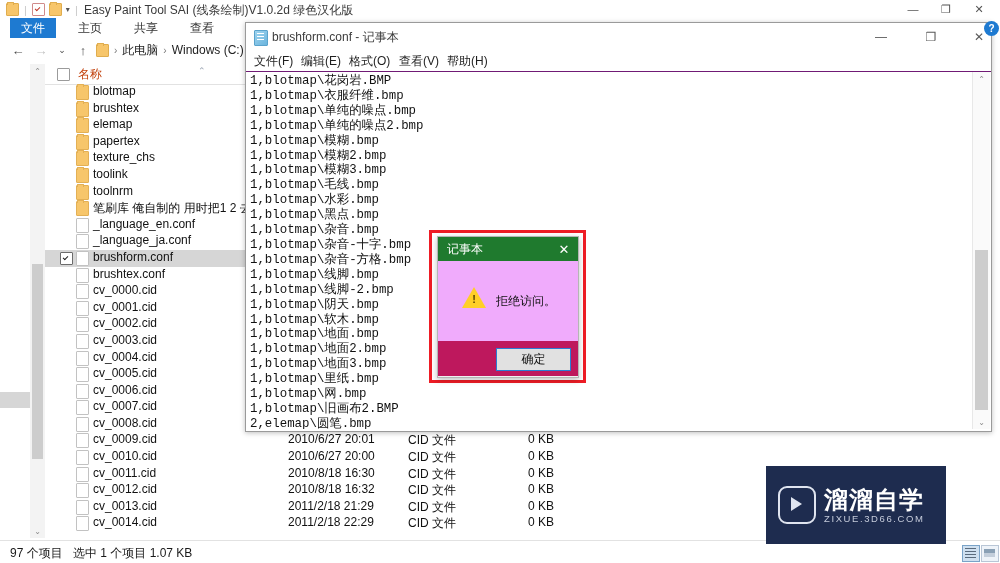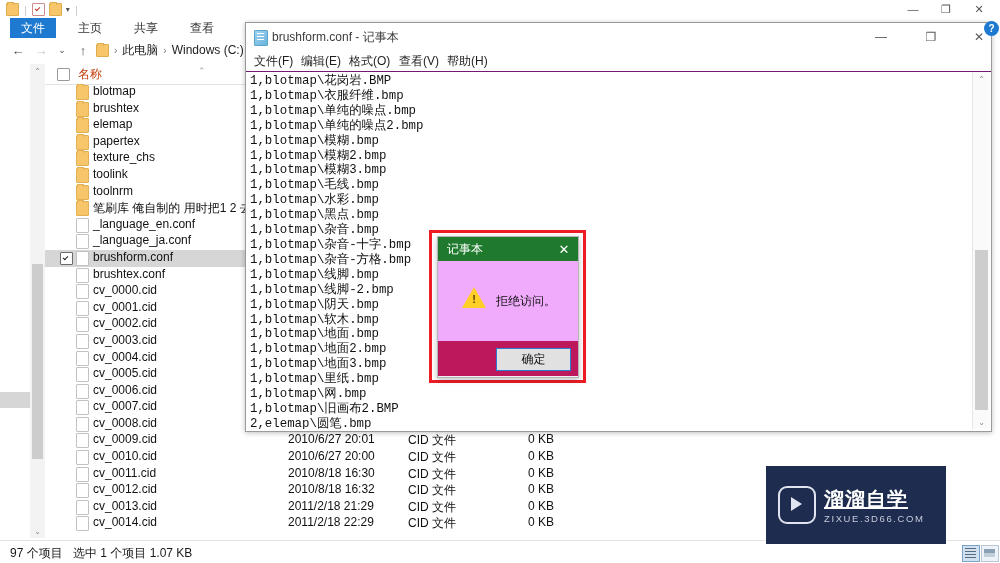--- a/index.html
+++ b/index.html
@@ -88,21 +88,21 @@
   .warn-ic:after{content:"!";position:absolute;left:-3px;top:6px;width:6px;text-align:center;font-size:11px;font-weight:bold;color:#5a4400;font-family:"Liberation Sans",sans-serif;}
   .dlg-msg{position:absolute;left:58px;top:32px;font-size:12px;color:#111;}
   .dlg-foot{position:absolute;left:0;top:104px;width:100%;height:35px;background:#be185d;}
   .dlg-ok{position:absolute;left:58px;top:7px;width:73px;height:21px;background:#e1e1e1;border:1px solid #2b7cd3;
           display:flex;align-items:center;justify-content:center;font-size:12px;color:#111;}
   
   #watermark{position:absolute;left:766px;top:466px;width:180px;height:78px;background:#1e2c4f;display:flex;align-items:center;gap:8px;padding-left:12px;box-sizing:border-box;}
   .wm-play{width:34px;height:34px;border:2.5px solid #dfe4ef;border-radius:9px;position:relative;flex:0 0 auto;}
   .wm-play:after{content:"";position:absolute;left:11px;top:9px;border-left:11px solid #dfe4ef;border-top:7px solid transparent;border-bottom:7px solid transparent;}
   .wm-txt{display:flex;flex-direction:column;}
-  .wm-main{font-size:20px;color:#fff;font-weight:bold;letter-spacing:1px;line-height:27px;text-decoration:underline;}
+  .wm-main{font-size:24px;color:#fff;font-weight:bold;letter-spacing:1px;line-height:27px;}
   .wm-sub{font-size:9.5px;color:#c5cbda;letter-spacing:1.6px;}
   
   #helpbadge{position:absolute;left:984px;top:21px;width:15px;height:15px;border-radius:50%;background:#1e7ad1;color:#fff;
              font-size:10px;display:flex;align-items:center;justify-content:center;font-weight:bold;}
   
   .ex-leftedge{position:absolute;left:0;top:392px;width:30px;height:16px;background:#d6d6d6;}
 </style>
 </head>
 <body>
 
@@ -110,20 +110,21 @@
 
   <div class="ex-titlebar">
     <div class="qat" style="left:6px;">
       <span class="qat-ic folder-ic"></span>
       <span class="qat-sep">|</span>
       <span class="chk-ic"></span>
       <span class="qat-ic folder-ic"></span>
       <span class="qat-caret">▾</span>
       <span class="qat-sep">|</span>
     </div>
+    <div class="win-title">Easy Paint Tool SAI (线条绘制)V1.0.2d 绿色汉化版</div>
     <div class="wc" style="left:898px;">—</div>
     <div class="wc" style="left:931px;">❐</div>
     <div class="wc" style="left:964px;">✕</div>
   </div>
 
   <div class="ribbon">
     <div class="rtab active" style="left:10px;width:46px;">文件</div>
     <div class="rtab" style="left:68px;width:44px;">主页</div>
     <div class="rtab" style="left:124px;width:44px;">共享</div>
     <div class="rtab" style="left:180px;width:44px;">查看</div>

